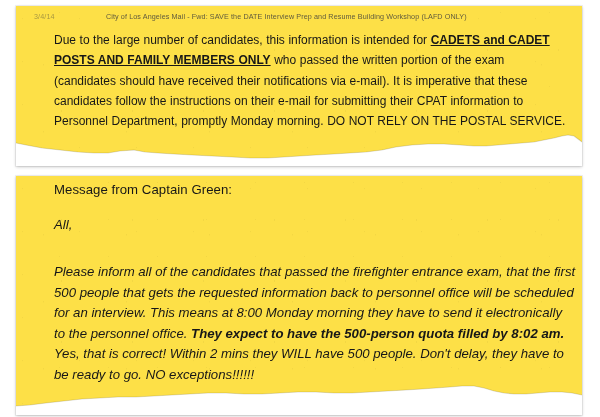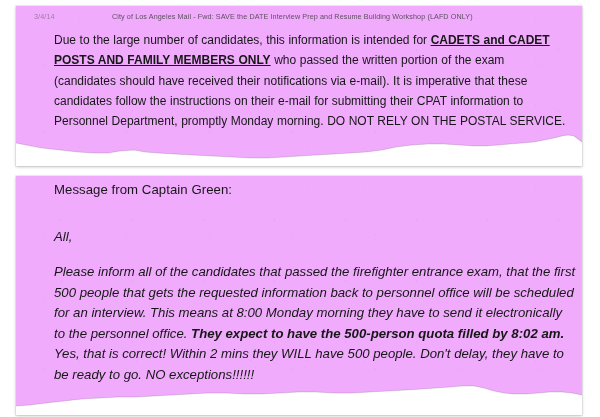--- a/index.html
+++ b/index.html
@@ -17,21 +17,21 @@
 
   #stage {
     position: absolute;
     inset: 0;
     background: #ffffff;
   }
 
   
   .fragment {
     position: absolute;
-    background: #f0abfc;
+    background: #fde047;
     box-shadow: 0 1px 3px rgba(0,0,0,0.22), 0 0 0 1px rgba(0,0,0,0.05);
     overflow: hidden;
   }
 
   
   #fragment-top {
     left: 16px;
     top: 6px;
     width: 566px;
     height: 160px;
@@ -75,21 +75,21 @@
   #scan-date {
     margin-left: 18px;
     width: 60px;
     font-size: 7.2px;
     opacity: 0.55;
     filter: blur(0.35px);
   }
   #scan-title {
     flex: 1;
     text-align: left;
-    margin-left: 18px;
+    margin-left: 12px;
     filter: blur(0.15px);
   }
 
   
   .doc-body {
     position: absolute;
     color: #171717;
     -webkit-font-smoothing: antialiased;
   }
 
@@ -109,21 +109,21 @@
 
   #msg-heading {
     left: 38px;
     top: 5px;
     font-size: 13.2px;
     line-height: 18px;
     letter-spacing: 0.05px;
   }
   #msg-salutation {
     left: 38px;
-    top: 52px;
+    top: 40px;
     font-size: 13.2px;
     font-style: italic;
     line-height: 18px;
   }
   #msg-body {
     left: 38px;
     top: 86px;
     width: 522px;
     font-size: 13.2px;
     font-style: italic;

